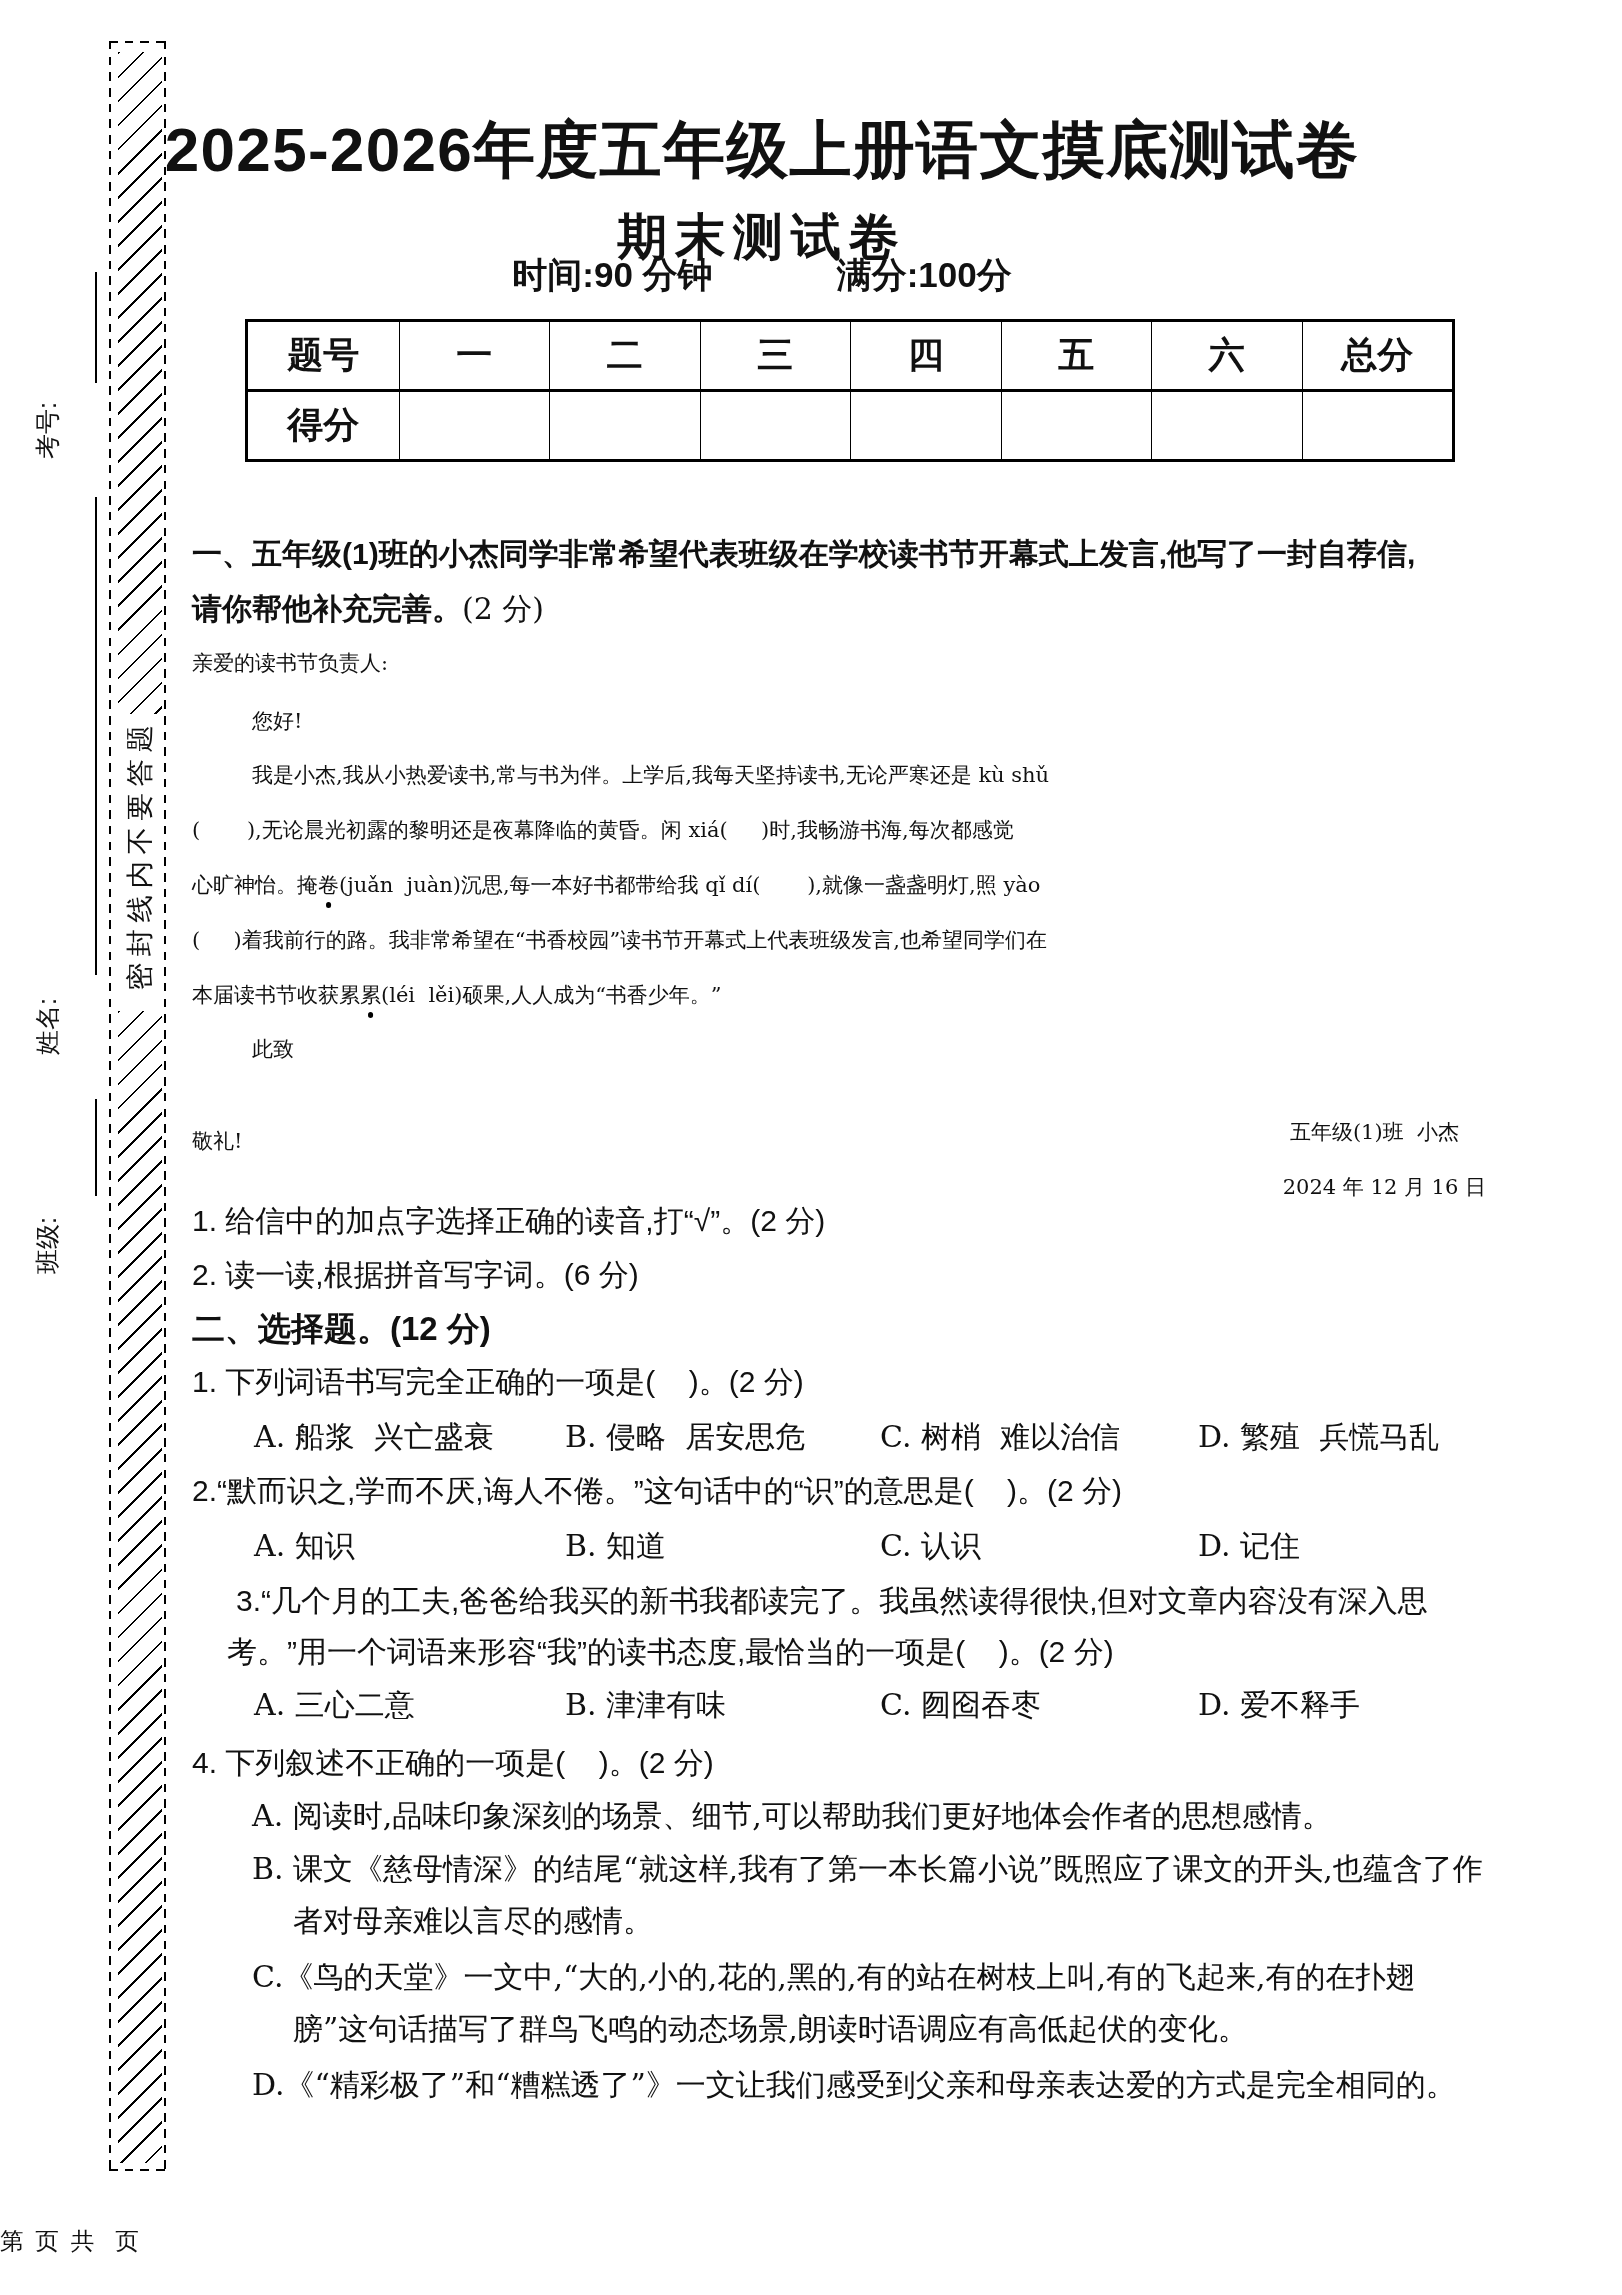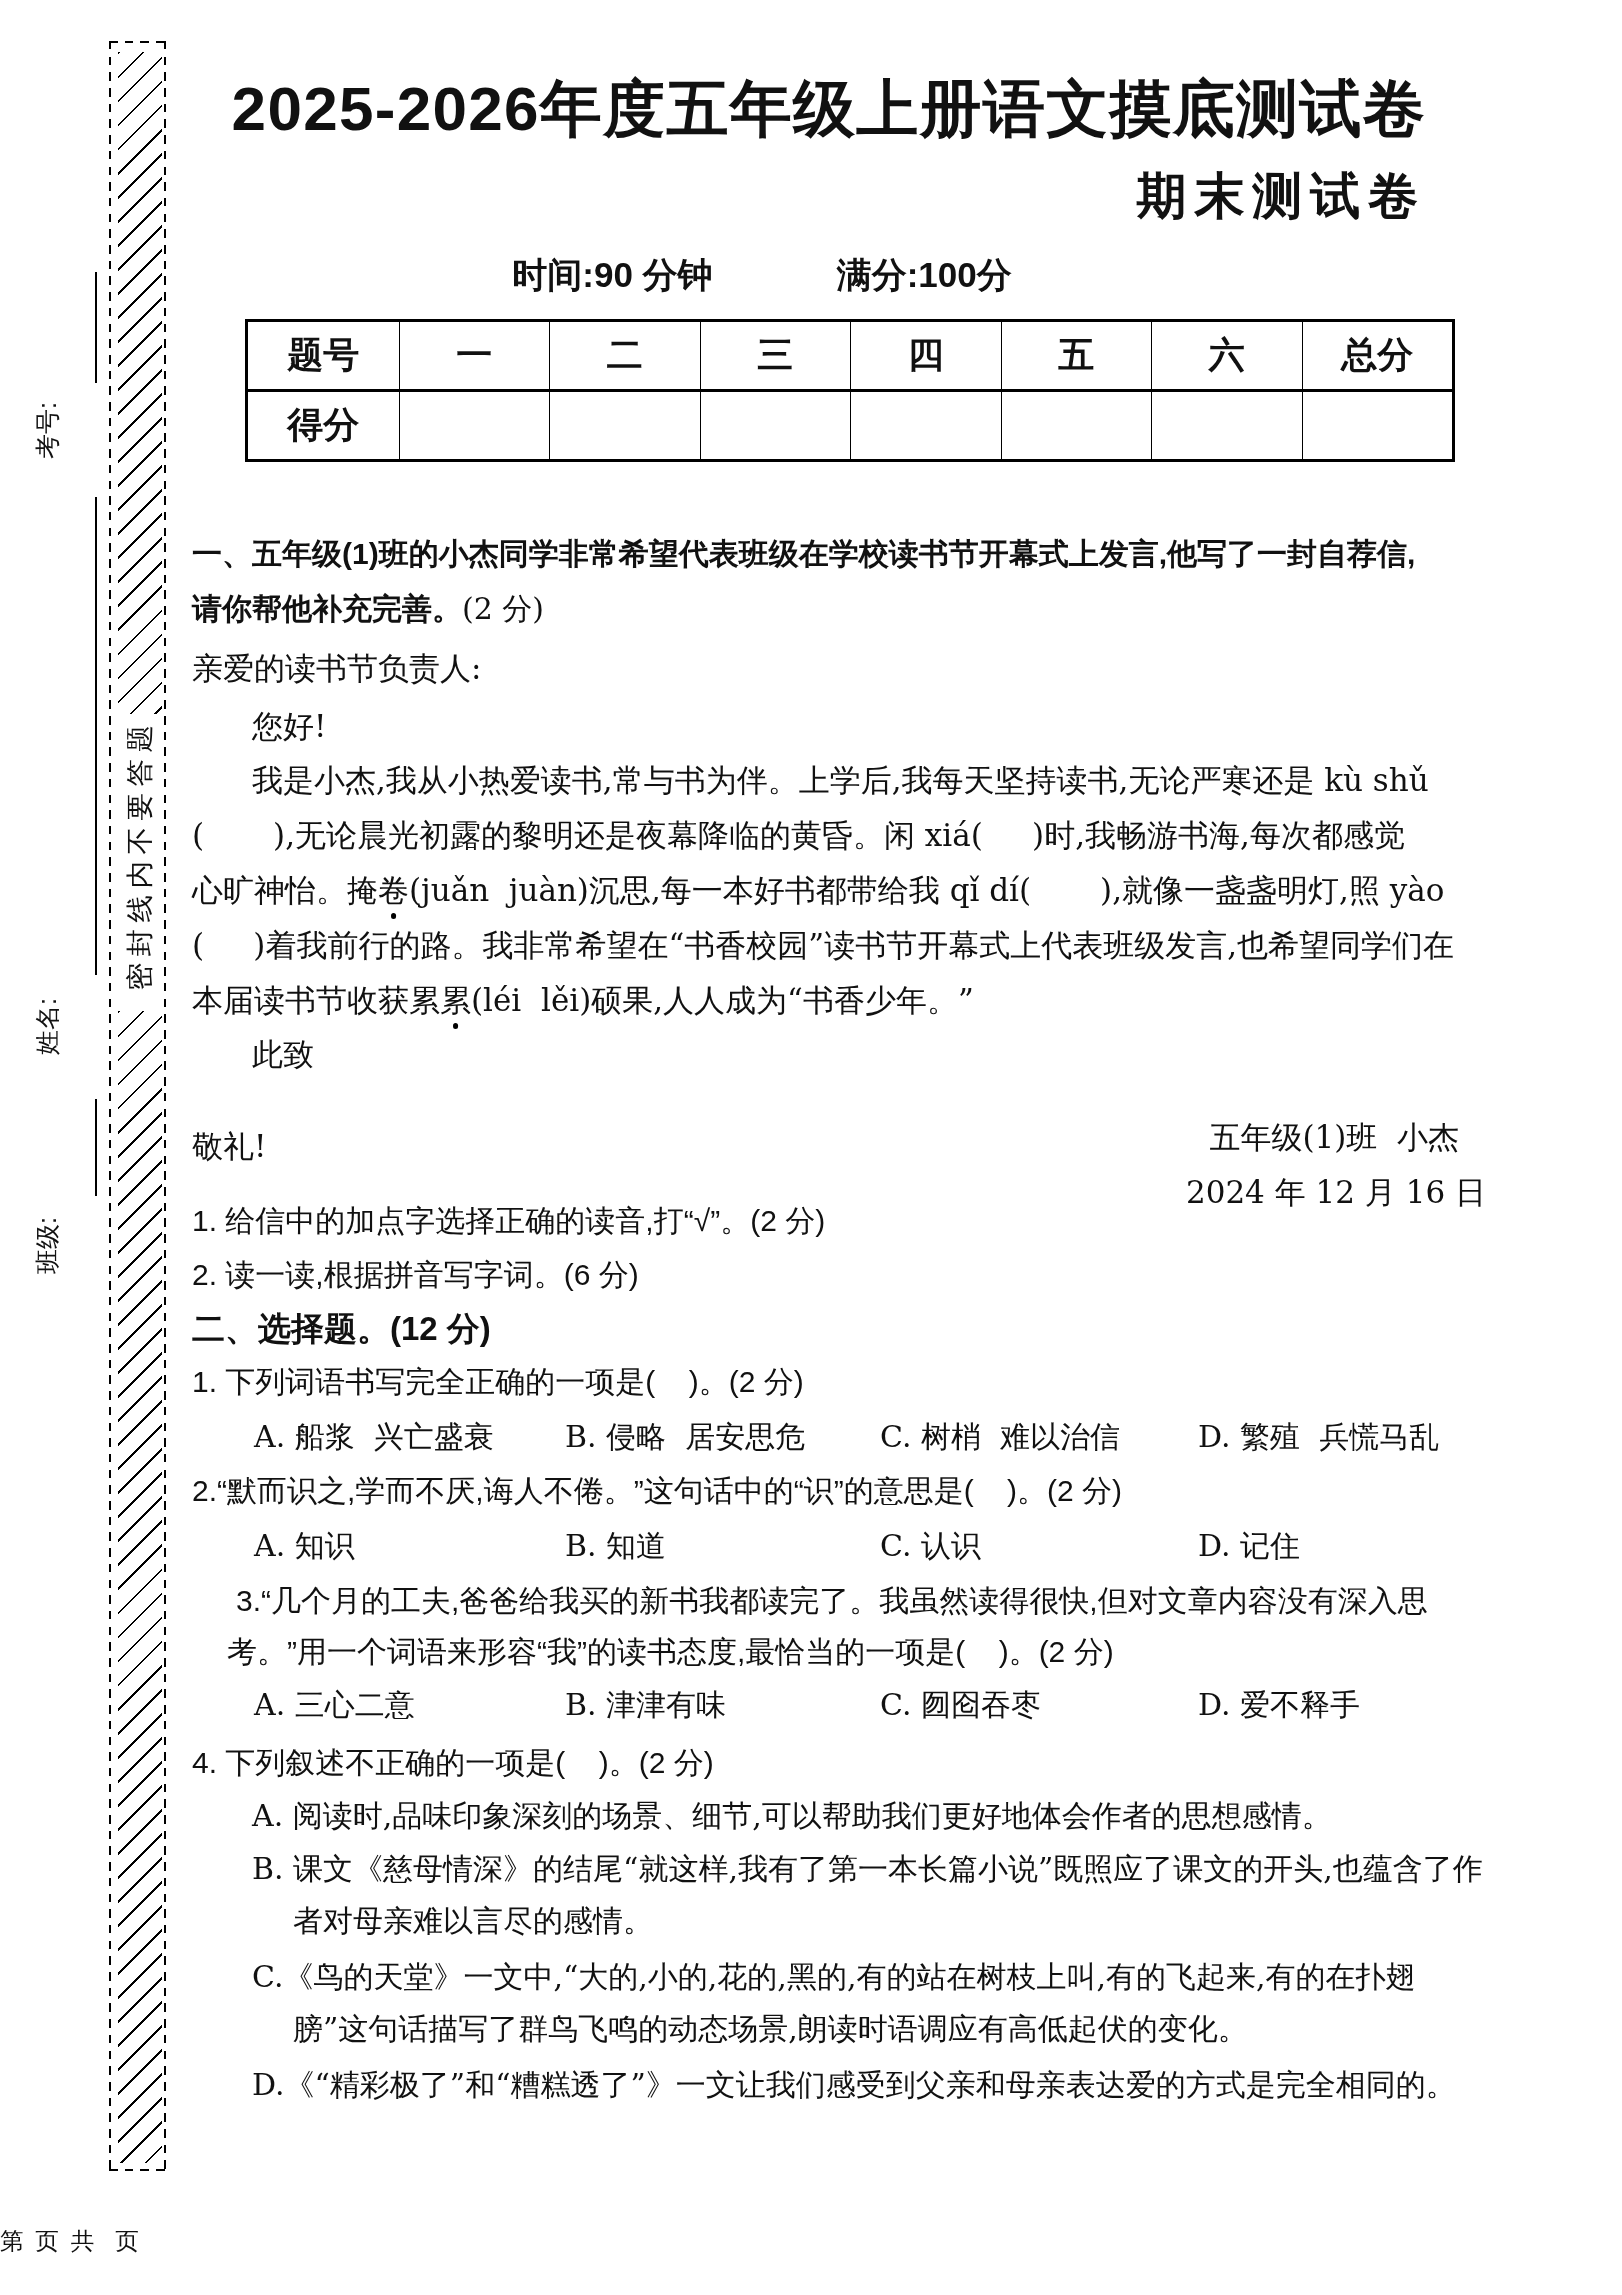--- a/index.html
+++ b/index.html
@@ -4,21 +4,21 @@
 <style>
   html,body { margin:0; padding:0; background:#9a9a9a; }
   .sheet {
     position:relative; width:1623px; height:2295px; background:#ffffff;
     font-family:"Liberation Sans","DejaVu Sans",sans-serif; color:#111;
     overflow:hidden; margin:0 auto;
   }
   .ln { position:absolute; white-space:nowrap; line-height:1.15; }
   .serif { font-family:"DejaVu Serif","Liberation Serif",serif; }
   .b { font-weight:700; }
-  .center { text-align:right; }
+  .center { text-align:center;margin-top:41px; }
 
   
   .sline { position:absolute; left:95px; width:2px; background:#000; }
   .vlabel { position:absolute; left:33px; width:29px; }
   .vlabel .rot {
     width:73px; height:29px; line-height:29px; font-size:25px; white-space:nowrap;
     transform-origin:top left; transform:rotate(-90deg) translateX(-73px);
   }
   .vdash { position:absolute; width:2px; top:41px; height:2131px;
     background:repeating-linear-gradient(180deg,#000 0 8.5px,transparent 8.5px 15.7px); }
@@ -42,21 +42,21 @@
     border:3.3px solid #000; display:grid; grid-template-columns:repeat(8,1fr); }
   .scoretable .cell { height:67px; border-left:1.3px solid #000;
     display:flex; align-items:center; justify-content:center;
     font-size:36px; font-weight:700; }
   .scoretable .cell.c0 { border-left:none; }
   .scoretable .cell.r2 { border-top:3.3px solid #000; }
 
   
   .h-section { font-size:34px; }
   .stem   { font-size:30px; }
-  .letter { font-size:31px; }
+  .letter { font-size:21px; }
   .opts   { font-size:30px; }
   .opts span { position:absolute; top:0; }
   .udot { position:relative; }
   .udot::after { content:""; position:absolute; left:50%; bottom:-10.5px;
     transform:translateX(-50%); width:5.9px; height:5.9px; border-radius:50%; background:#000; }
   .footer { left:0; width:1623px; top:2228px; font-size:23.6px; text-align:left;
     letter-spacing:2.6px; }
 </style>
 </head>
 <body>

